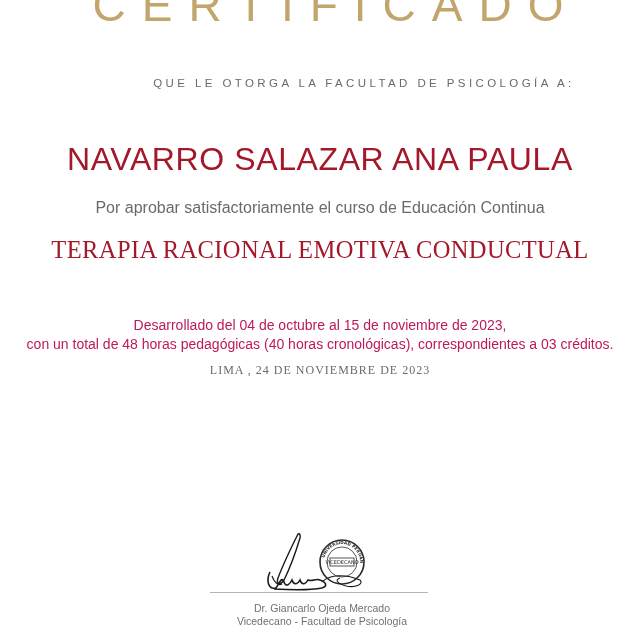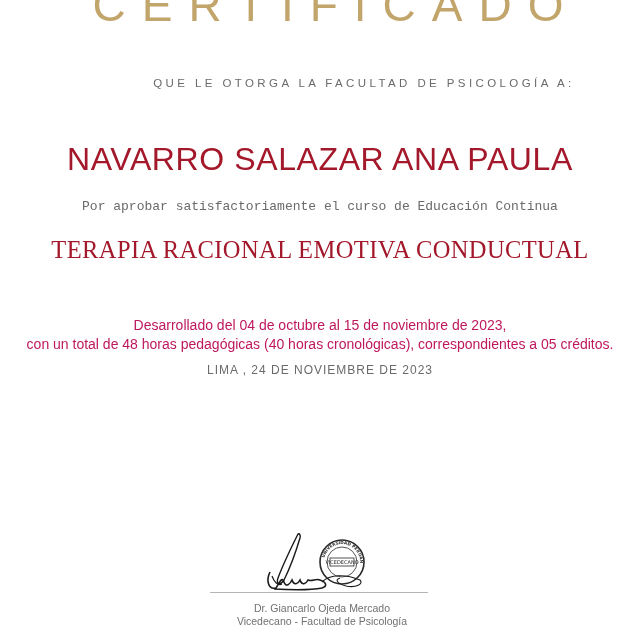--- a/index.html
+++ b/index.html
@@ -15,34 +15,34 @@
   .grant {
     top: 77px; font-size: 11.5px; letter-spacing: 3.4px; color: #6a6a6a;
     font-family: "Liberation Sans", sans-serif;
     padding-left: 44px;
   }
   .name {
     top: 141px; font-size: 32px; color: #a3182a; letter-spacing: 0.6px;
     font-family: "Liberation Sans", sans-serif;
   }
   .reason {
-    top: 199px; font-size: 13px; color: #6a6a6a;
-    font-family: Liberation Mono, monospace;
+    top: 199px; font-size: 16px; color: #6a6a6a;
+    font-family: Liberation Sans, sans-serif;
   }
   .course {
     top: 236px; font-size: 24.5px; color: #a3182a; letter-spacing: 0.4px;
     font-family: Liberation Serif, serif;
   }
   .details {
     top: 316px; font-size: 14px; color: #be185d; line-height: 19px;
     font-family: Liberation Sans, sans-serif;
   }
   .place {
     top: 363px; font-size: 12px; color: #6a6a6a; letter-spacing: 1px;
-    font-family: Liberation Sans, sans-serif;
+    font-family: Liberation Serif, serif;
   }
   .sig-line {
     position: absolute; left: 210px; top: 592px; width: 218px; height: 1px; background: #b5b5b5;
   }
   .signer {
     top: 602px; font-size: 10.5px; color: #707070; line-height: 13px;
     font-family: "Liberation Sans", sans-serif; left: 2px;
   }
   .signature { position: absolute; left: 262px; top: 532px; }
   .seal { position: absolute; left: 316px; top: 538px; }
@@ -55,21 +55,21 @@
 <div class="abs grant">QUE LE OTORGA LA FACULTAD DE PSICOLOGÍA A:</div>
 
 <div class="abs name">NAVARRO SALAZAR ANA PAULA</div>
 
 <div class="abs reason">Por aprobar satisfactoriamente el curso de Educación Continua</div>
 
 <div class="abs course">TERAPIA RACIONAL EMOTIVA CONDUCTUAL</div>
 
 <div class="abs details">
   <div>Desarrollado del 04 de octubre al 15  de noviembre de 2023,</div>
-  <div>con un total de 48 horas pedagógicas (40 horas cronológicas), correspondientes a 05 créditos.</div>
+  <div>con un total de 48 horas pedagógicas (40 horas cronológicas), correspondientes a 03 créditos.</div>
 </div>
 
 <div class="abs place">LIMA , 24 DE  NOVIEMBRE  DE 2023</div>
 
 <svg class="signature" width="70" height="62" viewBox="0 0 70 62">
   <path d="M36 2 C30 14, 22 30, 16 46 C14 52, 18 54, 22 48 C26 40, 32 26, 38 6 C39 3, 37 1, 36 2 Z" fill="none" stroke="#1a1a1a" stroke-width="1.4"></path>
   <path d="M8 40 C4 48, 6 58, 14 56 C18 50, 20 44, 22 50 C24 56, 28 52, 30 48 C32 54, 36 52, 38 48
            C40 54, 44 52, 46 48 C50 50, 54 46, 58 48 C64 50, 66 54, 60 56 C50 58, 30 58, 12 57" fill="none" stroke="#1a1a1a" stroke-width="1.6"></path>
   <path d="M10 44 C12 50, 16 54, 20 52" fill="none" stroke="#1a1a1a" stroke-width="1.2"></path>
 </svg>

